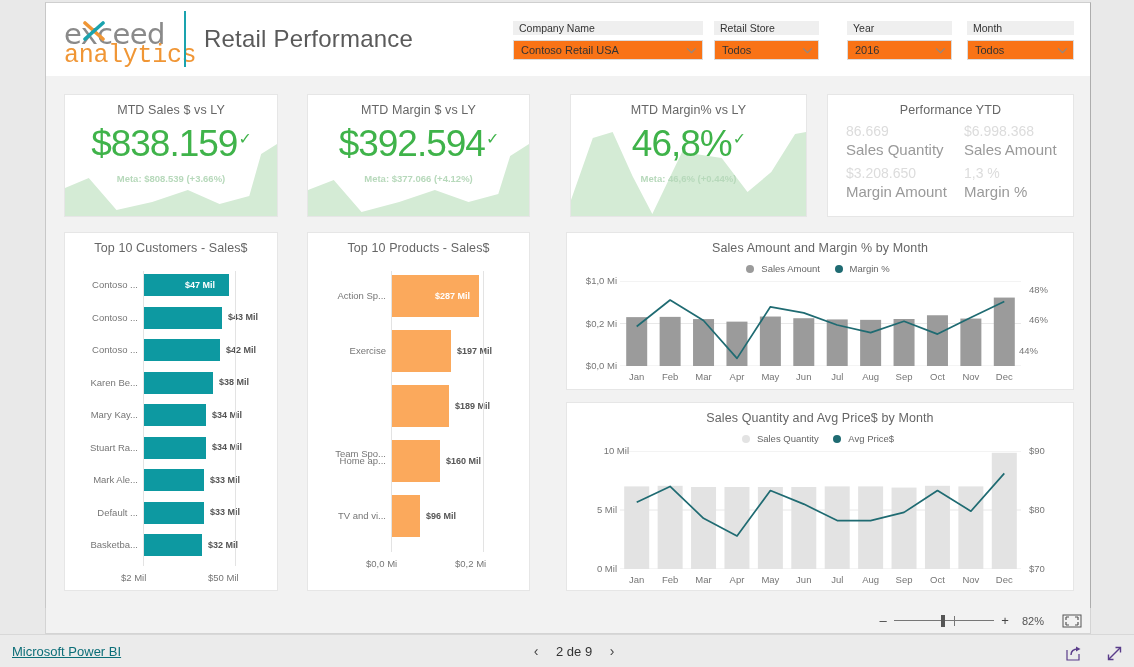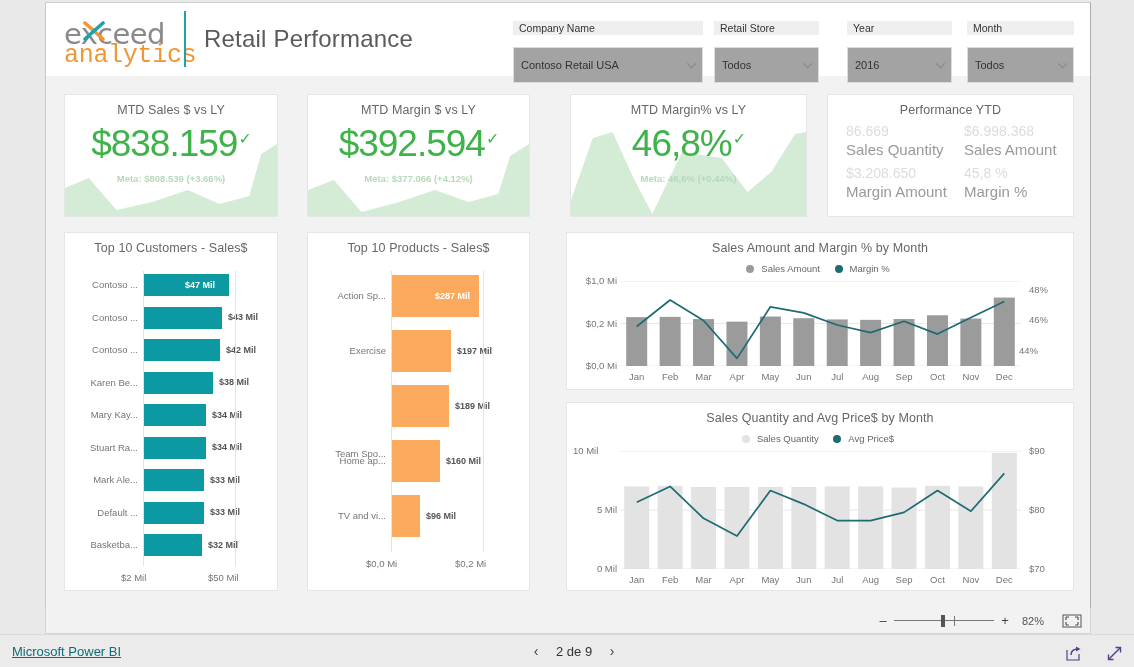--- a/index.html
+++ b/index.html
@@ -44,22 +44,22 @@
 
   
   .slicer { position:absolute; top:18px; }
   .slicer-label {
     background:#efefef; color:#333; font-size:10.5px;
     padding:3px 5px 3px 6px; height:15px; line-height:9px;
     border-bottom:1px solid #fff;
     white-space:nowrap; overflow:hidden;
   }
   .slicer-box {
-    margin-top:11px; background:#a3a3a3; border:1px solid #dcdcdc;
-    height:36px; display:flex; align-items:center; justify-content:space-between;
+    margin-top:4px; background:#f97316; border:1px solid #dcdcdc;
+    height:20px; display:flex; align-items:center; justify-content:space-between;
     padding:0 5px 0 7px;
   }
   .slicer-val { font-size:11px; color:#333; white-space:nowrap; overflow:hidden; }
   .chev { width:11px; height:7px; flex:none; }
 
   
   .tile { position:absolute; background:#fff; border:1px solid #e6e6e6; overflow:hidden; }
   .tile-title {
     text-align:center; color:#666; font-size:12.5px; padding-top:8px;
     font-family:"Liberation Sans", sans-serif; letter-spacing:0.1px;
@@ -228,21 +228,21 @@
           </div>
           <div class="ytd-cell" style="left:118px; top:0px;">
             <div class="ytd-num">$6.998.368</div>
             <div class="ytd-lab">Sales Amount</div>
           </div>
           <div class="ytd-cell" style="left:0px; top:42px;">
             <div class="ytd-num">$3.208.650</div>
             <div class="ytd-lab">Margin Amount</div>
           </div>
           <div class="ytd-cell" style="left:118px; top:42px;">
-            <div class="ytd-num">45,8 %</div>
+            <div class="ytd-num">1,3 %</div>
             <div class="ytd-lab">Margin %</div>
           </div>
         </div>
       </div>
 
       <div class="tile" style="left:18px; top:229px; width:214px; height:359px;">
         <div class="tile-title">Top 10 Customers  - Sales$</div>
         <div id="cust-plot" style="position:absolute; left:78px; top:38px; width:92px; height:295px;">
             <div class="bar-row" style="left: 0px; top: 3px; width: 92px; height: 22px;">
               <div class="bar-cat" style="top: 5px;">Contoso ...</div>
@@ -408,21 +408,21 @@
           <div class="axis-tick" style="left: 192.375px; top: 171px; width: 22px; text-align: center;">May</div>
           <div class="axis-tick" style="left: 225.792px; top: 171px; width: 22px; text-align: center;">Jun</div>
           <div class="axis-tick" style="left: 259.208px; top: 171px; width: 22px; text-align: center;">Jul</div>
           <div class="axis-tick" style="left: 292.625px; top: 171px; width: 22px; text-align: center;">Aug</div>
           <div class="axis-tick" style="left: 326.042px; top: 171px; width: 22px; text-align: center;">Sep</div>
           <div class="axis-tick" style="left: 359.458px; top: 171px; width: 22px; text-align: center;">Oct</div>
           <div class="axis-tick" style="left: 392.875px; top: 171px; width: 22px; text-align: center;">Nov</div>
           <div class="axis-tick" style="left: 426.292px; top: 171px; width: 22px; text-align: center;">Dec</div>
           <div class="axis-tick" style="left: 6px; top: 160px; width: 44px; text-align: right;">0 Mil</div>
           <div class="axis-tick" style="left: 6px; top: 101px; width: 44px; text-align: right;">5 Mil</div>
-          <div class="axis-tick" style="left: 6px; top: 42px; width: 44px; ">10 Mil</div>
+          <div class="axis-tick" style="left: 18px; top: 42px; width: 44px; text-align: right;">10 Mil</div>
           <div class="axis-tick" style="left: 462px; top: 160px;">$70</div>
           <div class="axis-tick" style="left: 462px; top: 101px;">$80</div>
           <div class="axis-tick" style="left: 462px; top: 42px;">$90</div>
         </div>
 
     </div>
   </div>
 
   <div class="zoombar">
     <span class="zminus">–</span>

